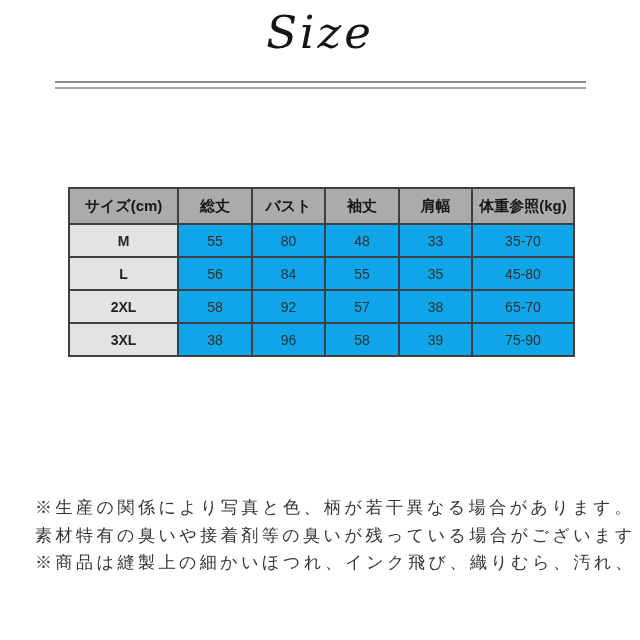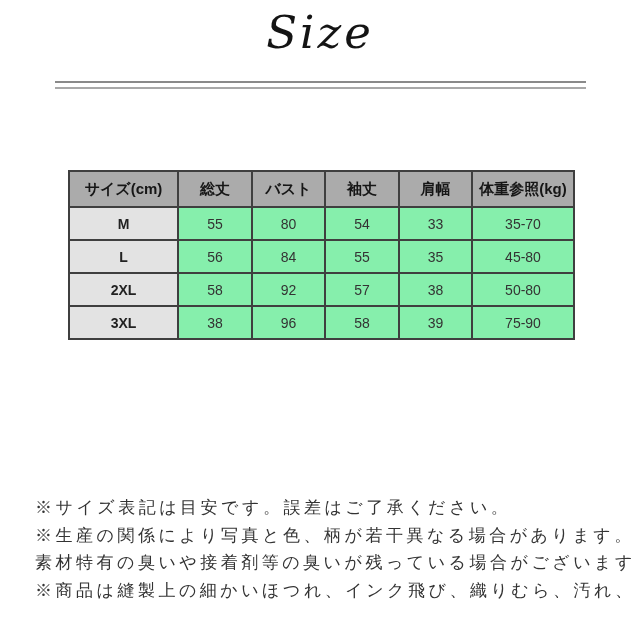--- a/index.html
+++ b/index.html
@@ -31,39 +31,39 @@
     top: 81px;
     width: 531px;
     height: 4px;
     box-sizing: content-box;
     border-top: 2px solid #8a8a8a;
     border-bottom: 2px solid #a8a8a8;
   }
   table.size-table {
     position: absolute;
     left: 68px;
-    top: 170px;
+    top: 187px;
     border-collapse: collapse;
     table-layout: fixed;
   }
   table.size-table th, table.size-table td {
     border: 2px solid #3f3f3f;
     text-align: center;
     vertical-align: middle;
     padding: 0;
   }
   table.size-table thead th {
     background: #ababab;
     height: 34px;
     font-size: 15px;
     font-weight: bold;
     color: #161616;
   }
   table.size-table tbody td {
-    background: #86efac;
+    background: #0ea5e9;
     height: 31px;
     font-size: 14px;
     color: #333333;
   }
   table.size-table tbody td.size-col {
     background: #e3e3e3;
     font-weight: bold;
     color: #222222;
   }
   .col-size   { width: 109px; }
@@ -109,51 +109,50 @@
         <th>袖丈</th>
         <th>肩幅</th>
         <th>体重参照(kg)</th>
       </tr>
     </thead>
     <tbody>
       <tr>
         <td class="size-col">M</td>
         <td>55</td>
         <td>80</td>
-        <td>54</td>
+        <td>48</td>
         <td>33</td>
         <td>35-70</td>
       </tr>
       <tr>
         <td class="size-col">L</td>
         <td>56</td>
         <td>84</td>
         <td>55</td>
         <td>35</td>
         <td>45-80</td>
       </tr>
       <tr>
         <td class="size-col">2XL</td>
         <td>58</td>
         <td>92</td>
         <td>57</td>
         <td>38</td>
-        <td>50-80</td>
+        <td>65-70</td>
       </tr>
       <tr>
         <td class="size-col">3XL</td>
         <td>38</td>
         <td>96</td>
         <td>58</td>
         <td>39</td>
         <td>75-90</td>
       </tr>
     </tbody>
   </table>
 
   <div class="notes">
-    <div class="note-line">※サイズ表記は目安です。誤差はご了承ください。</div>
     <div class="note-line">※生産の関係により写真と色、柄が若干異なる場合があります。</div>
     <div class="note-line">素材特有の臭いや接着剤等の臭いが残っている場合がございます</div>
     <div class="note-line">※商品は縫製上の細かいほつれ、インク飛び、織りむら、汚れ、</div>
   </div>
 
 </div>
 
 </body></html>

